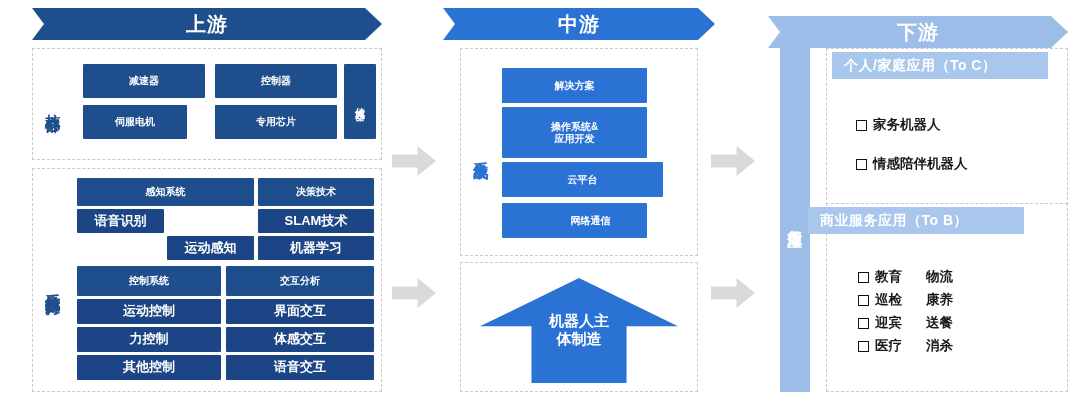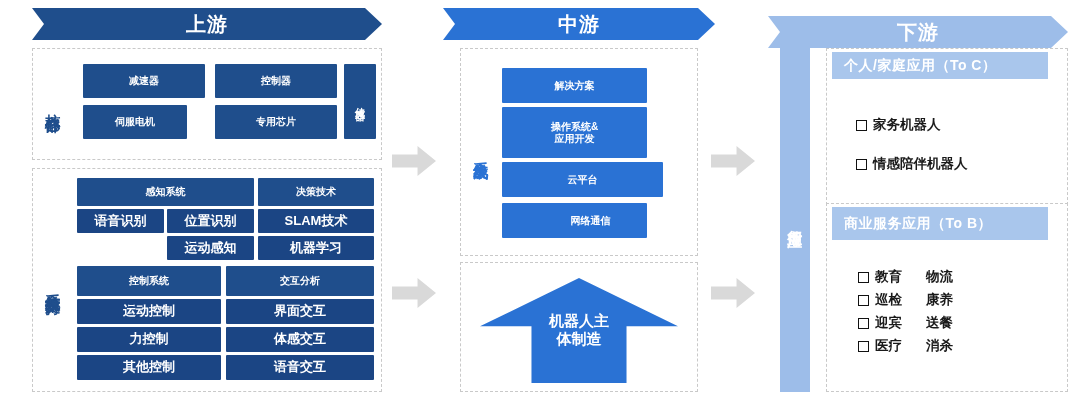--- a/index.html
+++ b/index.html
@@ -142,21 +142,20 @@
   <div class="abs tile navy big vert ctr" style="left:344px;top:64px;width:32px;height:75px;">传感器</div>
 
   <div class="abs dashed" style="left:32px;top:168px;width:350px;height:224px;"></div>
 
   <div class="abs vlabel navy" style="left:40px;top:200px;width:26px;height:170px;">系统与技术支持</div>
 
   <div class="abs tile navy big ctr" style="left:77px;top:178px;width:177px;height:28px;">感知系统</div>
   <div class="abs tile navy big ctr" style="left:258px;top:178px;width:116px;height:28px;">决策技术</div>
 
   <div class="abs tile navy2 med ctr" style="left:77px;top:209px;width:87px;height:24px;">语音识别</div>
-  <div class="abs tile navy2 med ctr" style="left:167px;top:209px;width:87px;height:24px;">位置识别</div>
   <div class="abs tile navy2 med ctr" style="left:258px;top:209px;width:116px;height:24px;">SLAM技术</div>
 
   <div class="abs tile navy2 med ctr" style="left:167px;top:236px;width:87px;height:24px;">运动感知</div>
   <div class="abs tile navy2 med ctr" style="left:258px;top:236px;width:116px;height:24px;">机器学习</div>
 
   <div class="abs tile navy big ctr" style="left:77px;top:266px;width:144px;height:30px;">控制系统</div>
   <div class="abs tile navy big ctr" style="left:226px;top:266px;width:148px;height:30px;">交互分析</div>
 
   <div class="abs tile navy2 med ctr" style="left:77px;top:299px;width:144px;height:25px;">运动控制</div>
   <div class="abs tile navy2 med ctr" style="left:226px;top:299px;width:148px;height:25px;">界面交互</div>
@@ -209,21 +208,21 @@
   <div class="abs bullet-row" style="left:856px;top:116px;">
     <span class="sq"></span>
     <span>家务机器人</span>
   </div>
   <div class="abs bullet-row" style="left:856px;top:155px;">
     <span class="sq"></span>
     <span>情感陪伴机器人</span>
   </div>
 
   <div class="abs dashed" style="left:826px;top:203px;width:242px;height:189px;"></div>
-  <div class="abs subhead" style="left:832px;top:207px;width:216px;height:33px;">商业服务应用（To B）</div>
+  <div class="abs subhead" style="left:808px;top:207px;width:216px;height:27px;">商业服务应用（To B）</div>
 
   <div class="abs bullet-row" style="left:858px;top:268px;">
     <span class="sq"></span>
     <span>教育</span>
     <span class="b-col2">物流</span>
   </div>
   <div class="abs bullet-row" style="left:858px;top:291px;">
     <span class="sq"></span>
     <span>巡检</span>
     <span class="b-col2">康养</span>

